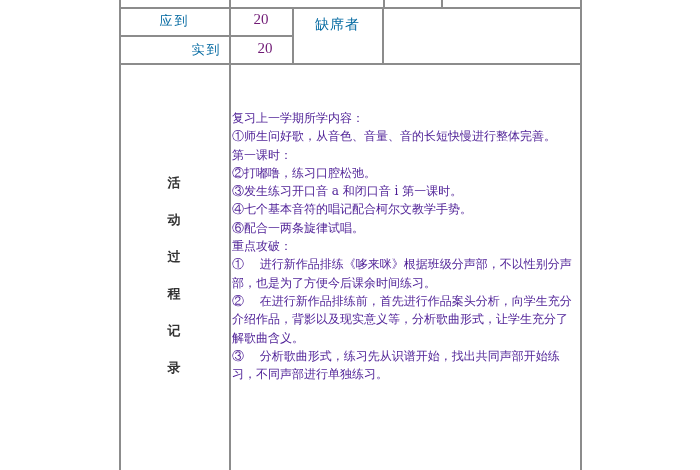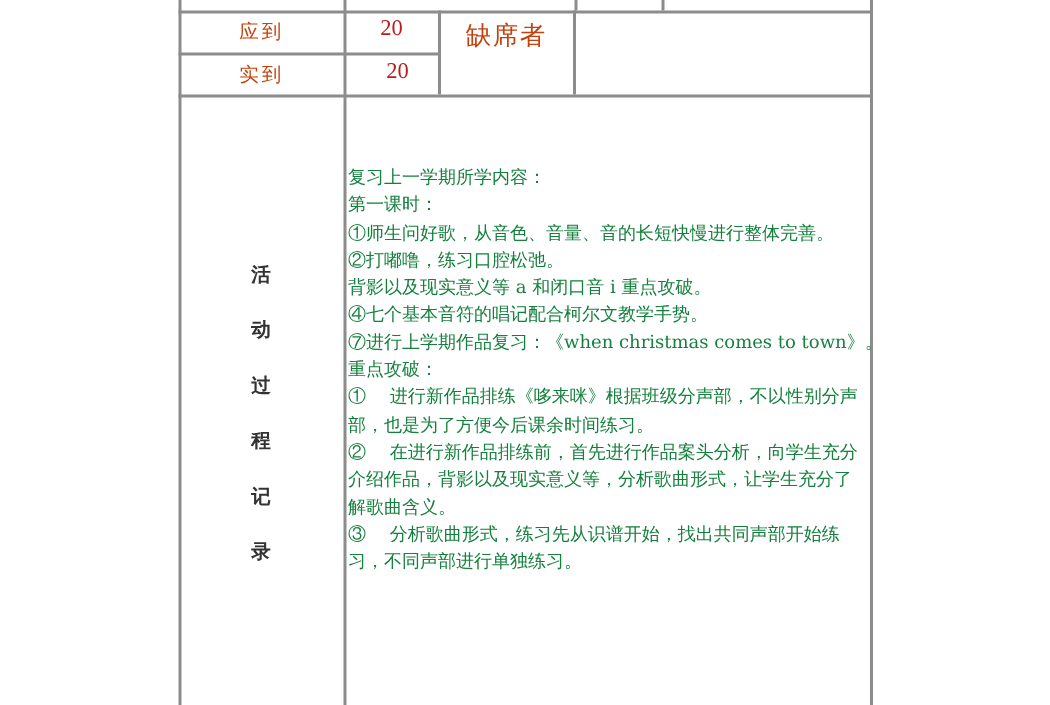--- a/index.html
+++ b/index.html
@@ -6,32 +6,32 @@
   body {
     width:700px; height:470px; overflow:hidden; background:#ffffff;
     position:relative;
     font-family: "DejaVu Serif", "Liberation Serif", serif;
     color:#2a2a2a;
   }
   .line { position:absolute; background:#8c8c8c; }
   .h { height:1.5px; }
   .v { width:1.5px; }
   .cell-text {
-    position:absolute; font-size:13px; color:#c2410c; text-align:center;
+    position:absolute; font-size:13px; color:#0369a1; text-align:center;
     letter-spacing:2px;
   }
-  .num { font-family:"Liberation Serif", serif; font-size:15px; letter-spacing:0; color:#b91c1c; }
-  .absent { font-size:17px; line-height:20px; letter-spacing:1px; }
+  .num { font-family:"Liberation Serif", serif; font-size:15px; letter-spacing:0; color:#701a75; }
+  .absent { font-size:14px; line-height:20px; letter-spacing:1px; }
   .vlabel {
     position:absolute; left:160px; width:28px; text-align:center;
     font-size:13px; font-weight:bold; color:#333;
   }
   .content {
     position:absolute; left:232px; top:109px; width:345px;
-    font-size:12px; line-height:18.3px; color:#15803d;
+    font-size:12px; line-height:18.3px; color:#4c1d95;
   }
   .content div { white-space:nowrap; }
   .content .wrap { white-space:normal; }
 </style>
 </head>
 <body>
 
 <div>
 
   <div class="line h" style="left:119px; top:7px; width:462px;"></div>
@@ -41,41 +41,41 @@
   <div class="line v" style="left:441px; top:0; height:7px;"></div>
   <div class="line v" style="left:580px; top:0; height:470px;"></div>
 
   <div class="line v" style="left:292px; top:7px; height:56px;"></div>
   <div class="line v" style="left:382px; top:7px; height:56px;"></div>
   <div class="line h" style="left:119px; top:35px; width:174px;"></div>
   <div class="line h" style="left:119px; top:63px; width:462px;"></div>
 
   <div class="cell-text" style="left:120px; top:12px; width:109px;">应到</div>
   <div class="cell-text num" style="left:230px; top:11px; width:62px;">20</div>
-  <div class="cell-text" style="left:120px; top:41px; width:109px;">实到</div>
+  <div class="cell-text" style="left:120px; top:41px; width:109px;padding-left:32px;">实到</div>
   <div class="cell-text num" style="left:234px; top:40px; width:62px;">20</div>
 
   <div class="cell-text absent" style="left:293px; top:14px; width:89px;">
     <div>缺席者</div>
   </div>
   <div class="cell-text" style="left:384px; top:20px; width:196px;"></div>
 
   <div class="vlabel" style="top:174px;">活</div>
   <div class="vlabel" style="top:211px;">动</div>
   <div class="vlabel" style="top:248px;">过</div>
   <div class="vlabel" style="top:285px;">程</div>
   <div class="vlabel" style="top:322px;">记</div>
   <div class="vlabel" style="top:359px;">录</div>
 
   <div class="content">
     <div>复习上一学期所学内容：</div>
+    <div>①师生问好歌，从音色、音量、音的长短快慢进行整体完善。</div>
     <div>第一课时：</div>
-    <div>①师生问好歌，从音色、音量、音的长短快慢进行整体完善。</div>
     <div>②打嘟噜，练习口腔松弛。</div>
-    <div>背影以及现实意义等 a 和闭口音 i 重点攻破。</div>
+    <div>③发生练习开口音 a 和闭口音 i 第一课时。</div>
     <div>④七个基本音符的唱记配合柯尔文教学手势。</div>
-    <div>⑦进行上学期作品复习：《when christmas comes to town》。</div>
+    <div>⑥配合一两条旋律试唱。</div>
     <div>重点攻破：</div>
     <div class="wrap">①　 进行新作品排练《哆来咪》根据班级分声部，不以性别分声部，也是为了方便今后课余时间练习。</div>
     <div class="wrap">②　 在进行新作品排练前，首先进行作品案头分析，向学生充分介绍作品，背影以及现实意义等，分析歌曲形式，让学生充分了解歌曲含义。</div>
     <div class="wrap">③　 分析歌曲形式，练习先从识谱开始，找出共同声部开始练习，不同声部进行单独练习。</div>
   </div>
 </div>
 
 </body></html>

